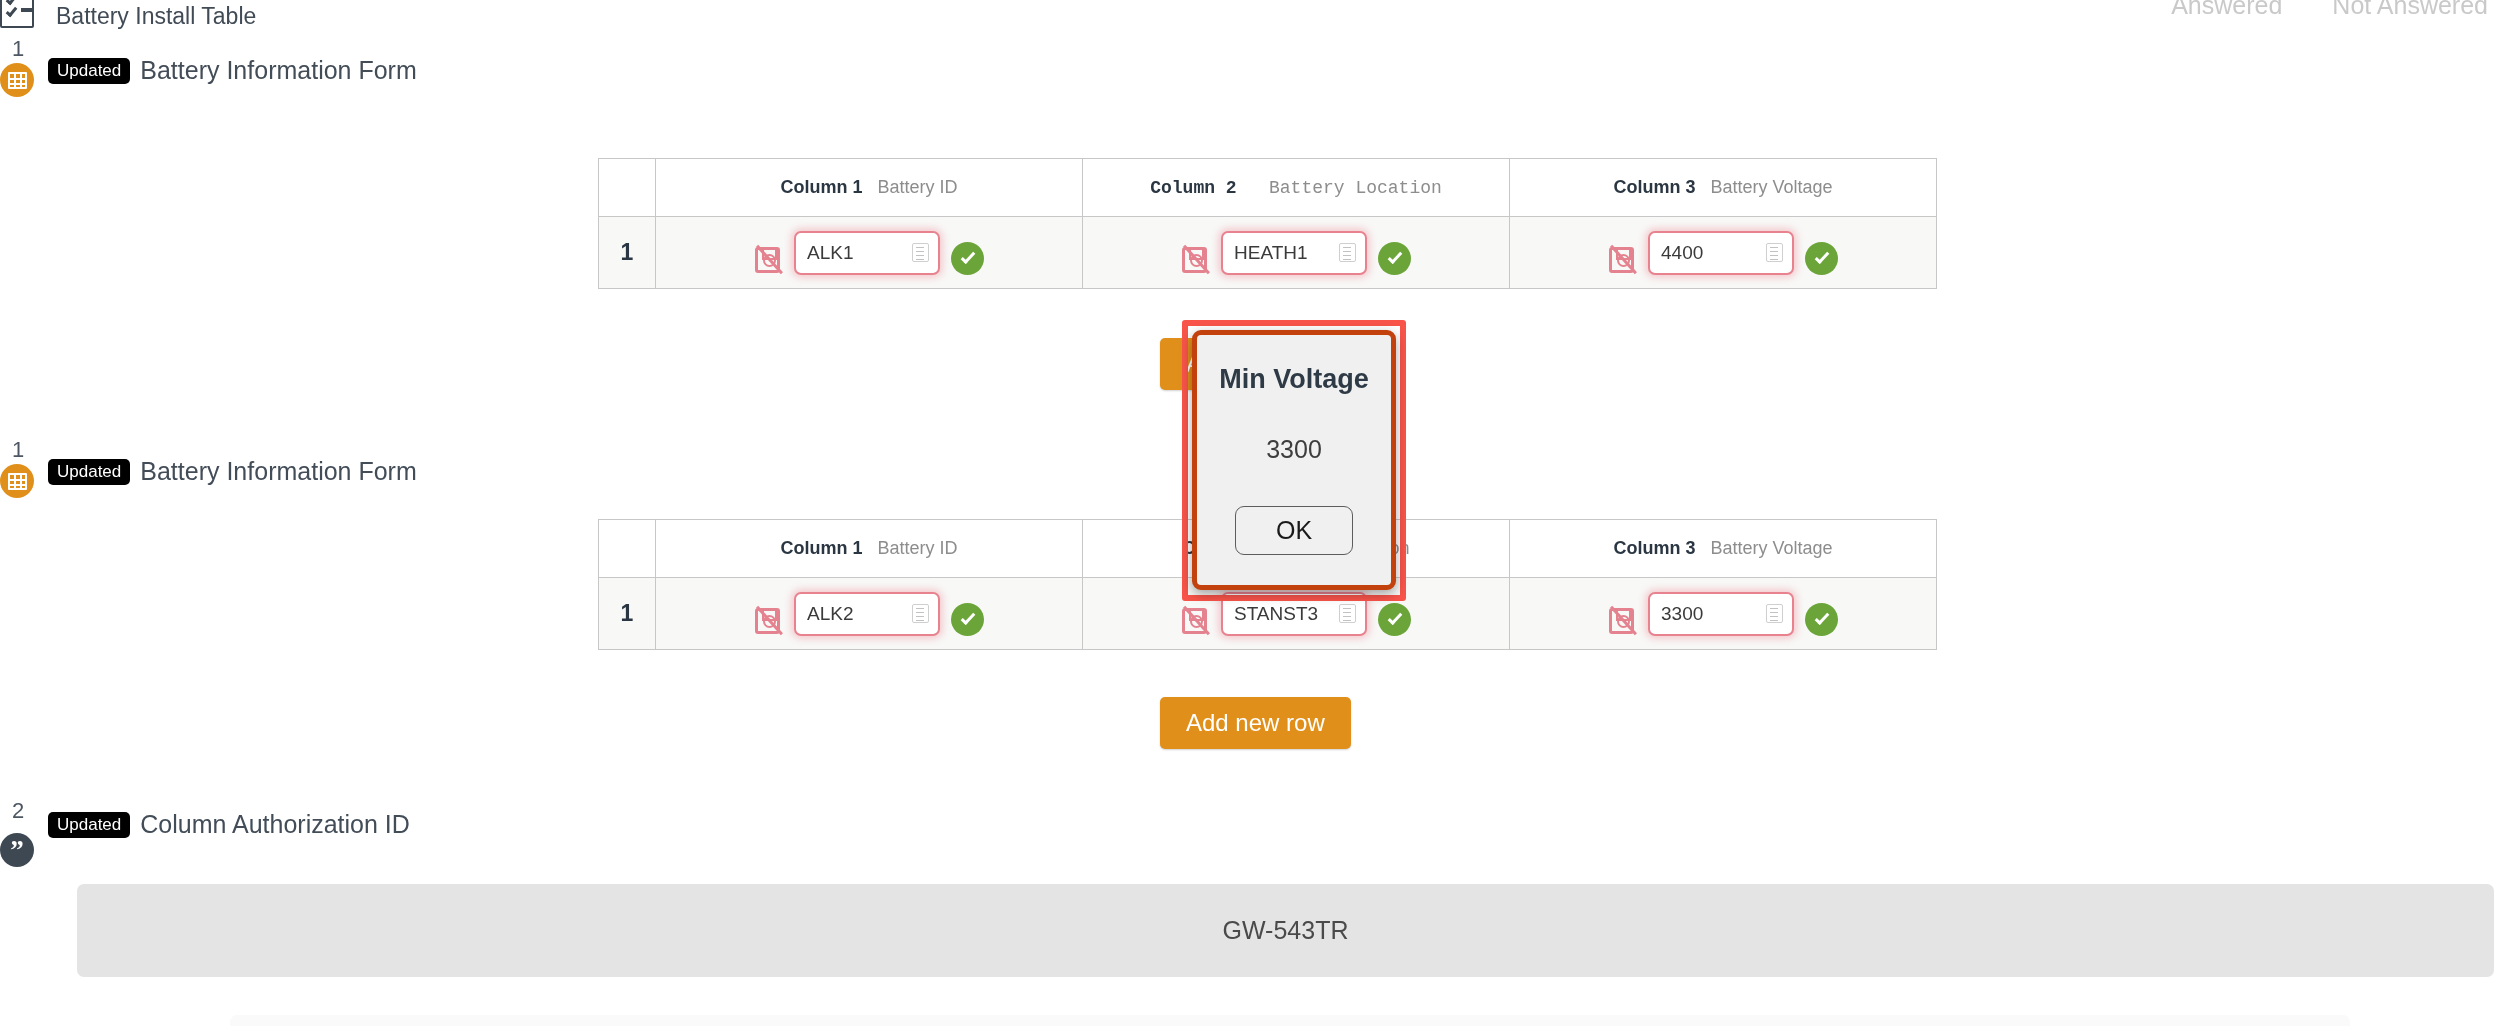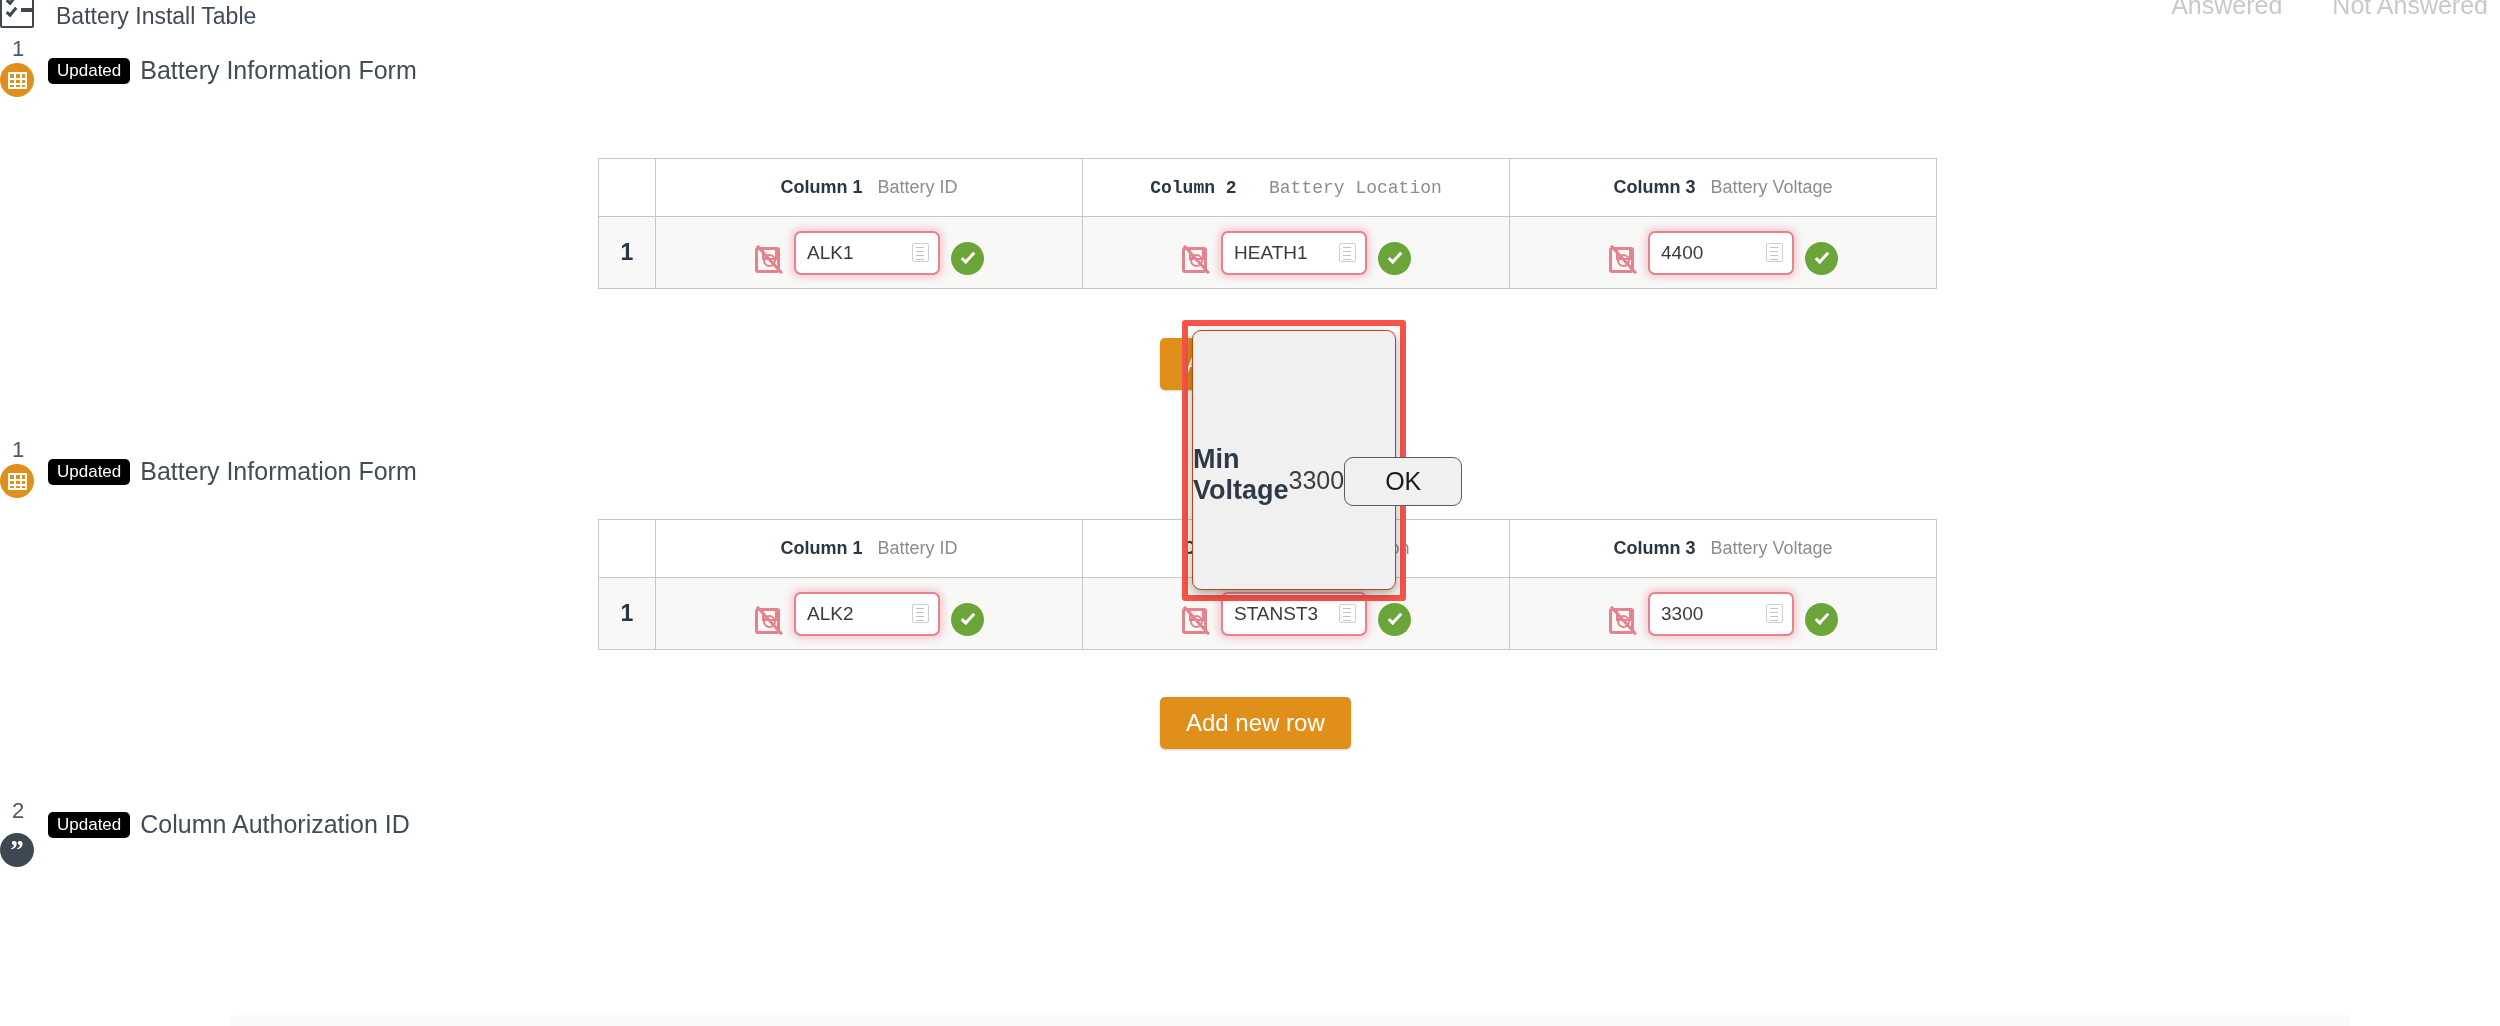--- a/index.html
+++ b/index.html
@@ -166,23 +166,23 @@
   .dialog-highlight {
     position: absolute;
     border: 6px solid #f8544a;
     border-radius: 3px;
     z-index: 50;
   }
   .dialog {
     position: absolute; z-index: 51;
     background: #f0f0f0;
     border-radius: 9px;
-    border: 1px solid #c2410c;
+    border: 5px solid #c2410c;
     box-shadow: 0 4px 12px rgba(0,0,0,.35);
-    display:flex; flex-direction:row; align-items:center;
+    display:flex; flex-direction:column; align-items:center;
   }
   .dialog-title { font-size: 27px; font-weight: 700; color:#2e3a45; margin-top: 29px; }
   .dialog-msg   { font-size: 25px; color:#3d3d3d; margin-top: 40px; }
   .dialog-ok {
     margin-top: 42px;
     font-size: 25px; font-family:"Liberation Sans", sans-serif;
     color:#1a1a1a; background:#f0f0f0;
     border: 1.5px solid #5d5d5d; border-radius: 9px;
     padding: 9px 40px; cursor:pointer;
   }
@@ -369,20 +369,23 @@
 
   <div class="q-index" style="left:12px; top:798px;">2</div>
   <div class="q-icon-circle dark" style="left:0px; top:833px;">
     <span class="quote-glyph">”</span>
   </div>
   <div class="q-heading" style="left:48px; top:810px;">
     <span class="badge-updated">Updated</span>
     <span class="q-title">Column Authorization ID</span>
   </div>
 
+  <div class="answer-field" style="left:77px; top:884px; width:2417px; height:93px;">
+    <span class="answer-text">GW-543TR</span>
+  </div>
 
   <div class="answer-field-ghost" style="left:230px; top:1015px; width:2120px; height:11px;"></div>
 
   <div class="dialog-highlight" style="left:1182px; top:320px; width:224px; height:281px;"></div>
   <div class="dialog" style="left:1192px; top:330px; width:204px; height:260px;">
     <div class="dialog-title">Min Voltage</div>
     <div class="dialog-msg">3300</div>
     <button class="dialog-ok">OK</button>
   </div>
 

